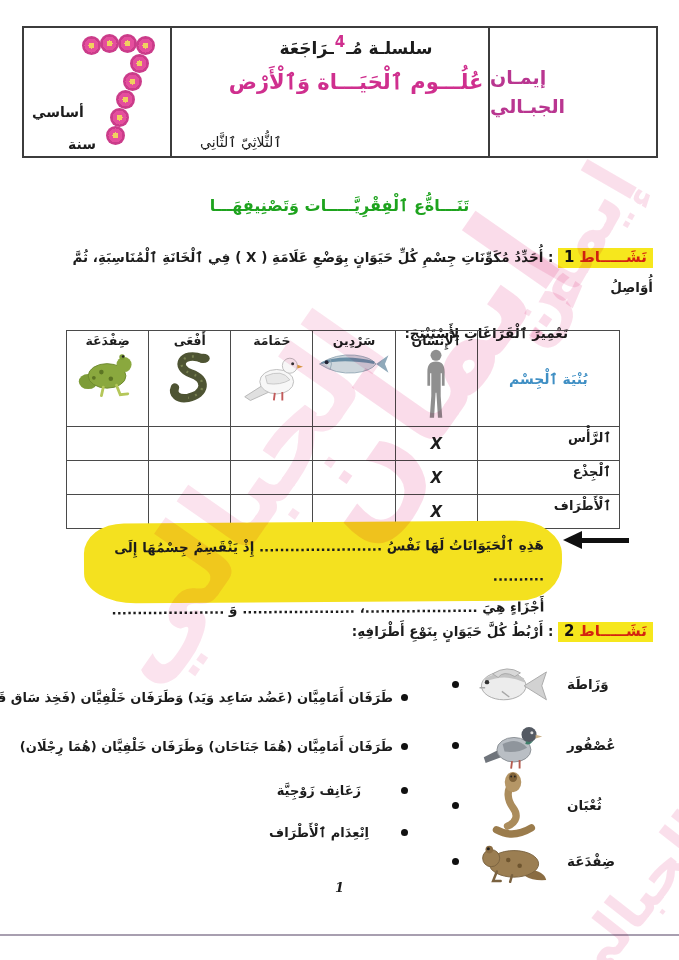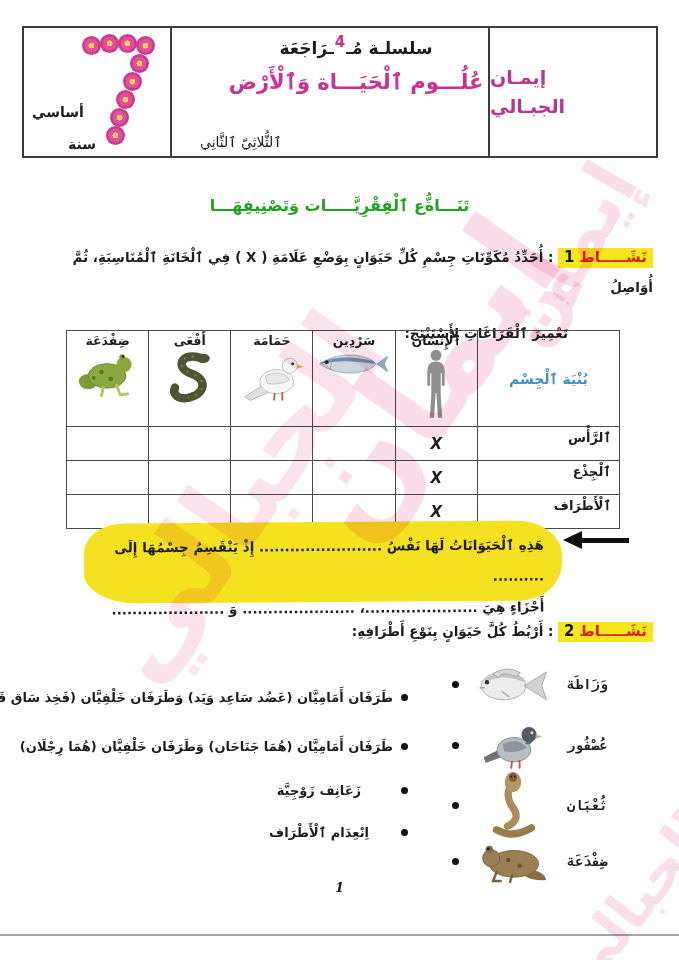--- a/index.html
+++ b/index.html
@@ -57,21 +57,21 @@
            border-radius:40px 46px 42px 52px / 30px 34px 38px 30px; transform:rotate(-.4deg);
            direction:rtl; text-align:right; font-weight:bold; font-size:13.5px;
            padding:9px 18px 0 14px; line-height:31px; }
   .big-arrow { left:563px; top:531px; width:66px; height:18px; }
   .big-arrow .shaft { position:absolute; right:0; top:7px; width:49px; height:5px; background:#101010; }
   .big-arrow .head  { position:absolute; left:0; top:0; width:0; height:0;
                       border-top:9px solid transparent; border-bottom:9px solid transparent; border-right:19px solid #101010; }
 
   
   .act2 { top:622px; right:26px; direction:rtl; text-align:right; font-weight:bold; font-size:13.5px; }
-  .match-row { position:absolute; left:452px; width:206px; display:flex; align-items:center; gap:8px;font-family:Liberation Mono, monospace; }
+  .match-row { position:absolute; left:452px; width:206px; display:flex; align-items:center; gap:8px; }
   .dot { width:7px; height:7px; background:#111; border-radius:50%; flex:none; }
   .match-row .icon-box { width:92px; display:flex; justify-content:center; flex:none; }
   .match-row .alabel { flex:1; direction:rtl; text-align:left; font-weight:bold; font-size:13.5px; }
   .limb { position:absolute; right:271px; display:flex; direction:rtl; align-items:center; gap:8px;
           white-space:nowrap; font-weight:bold; font-size:13px; }
 
   
   .page-num { top:880px; width:100%; text-align:center; font-family:"DejaVu Serif", serif; font-style:italic; font-weight:bold; font-size:13px; }
   .bottom-line { top:934px; left:0; width:679px; height:2px; background:#a89fb0; }
 

